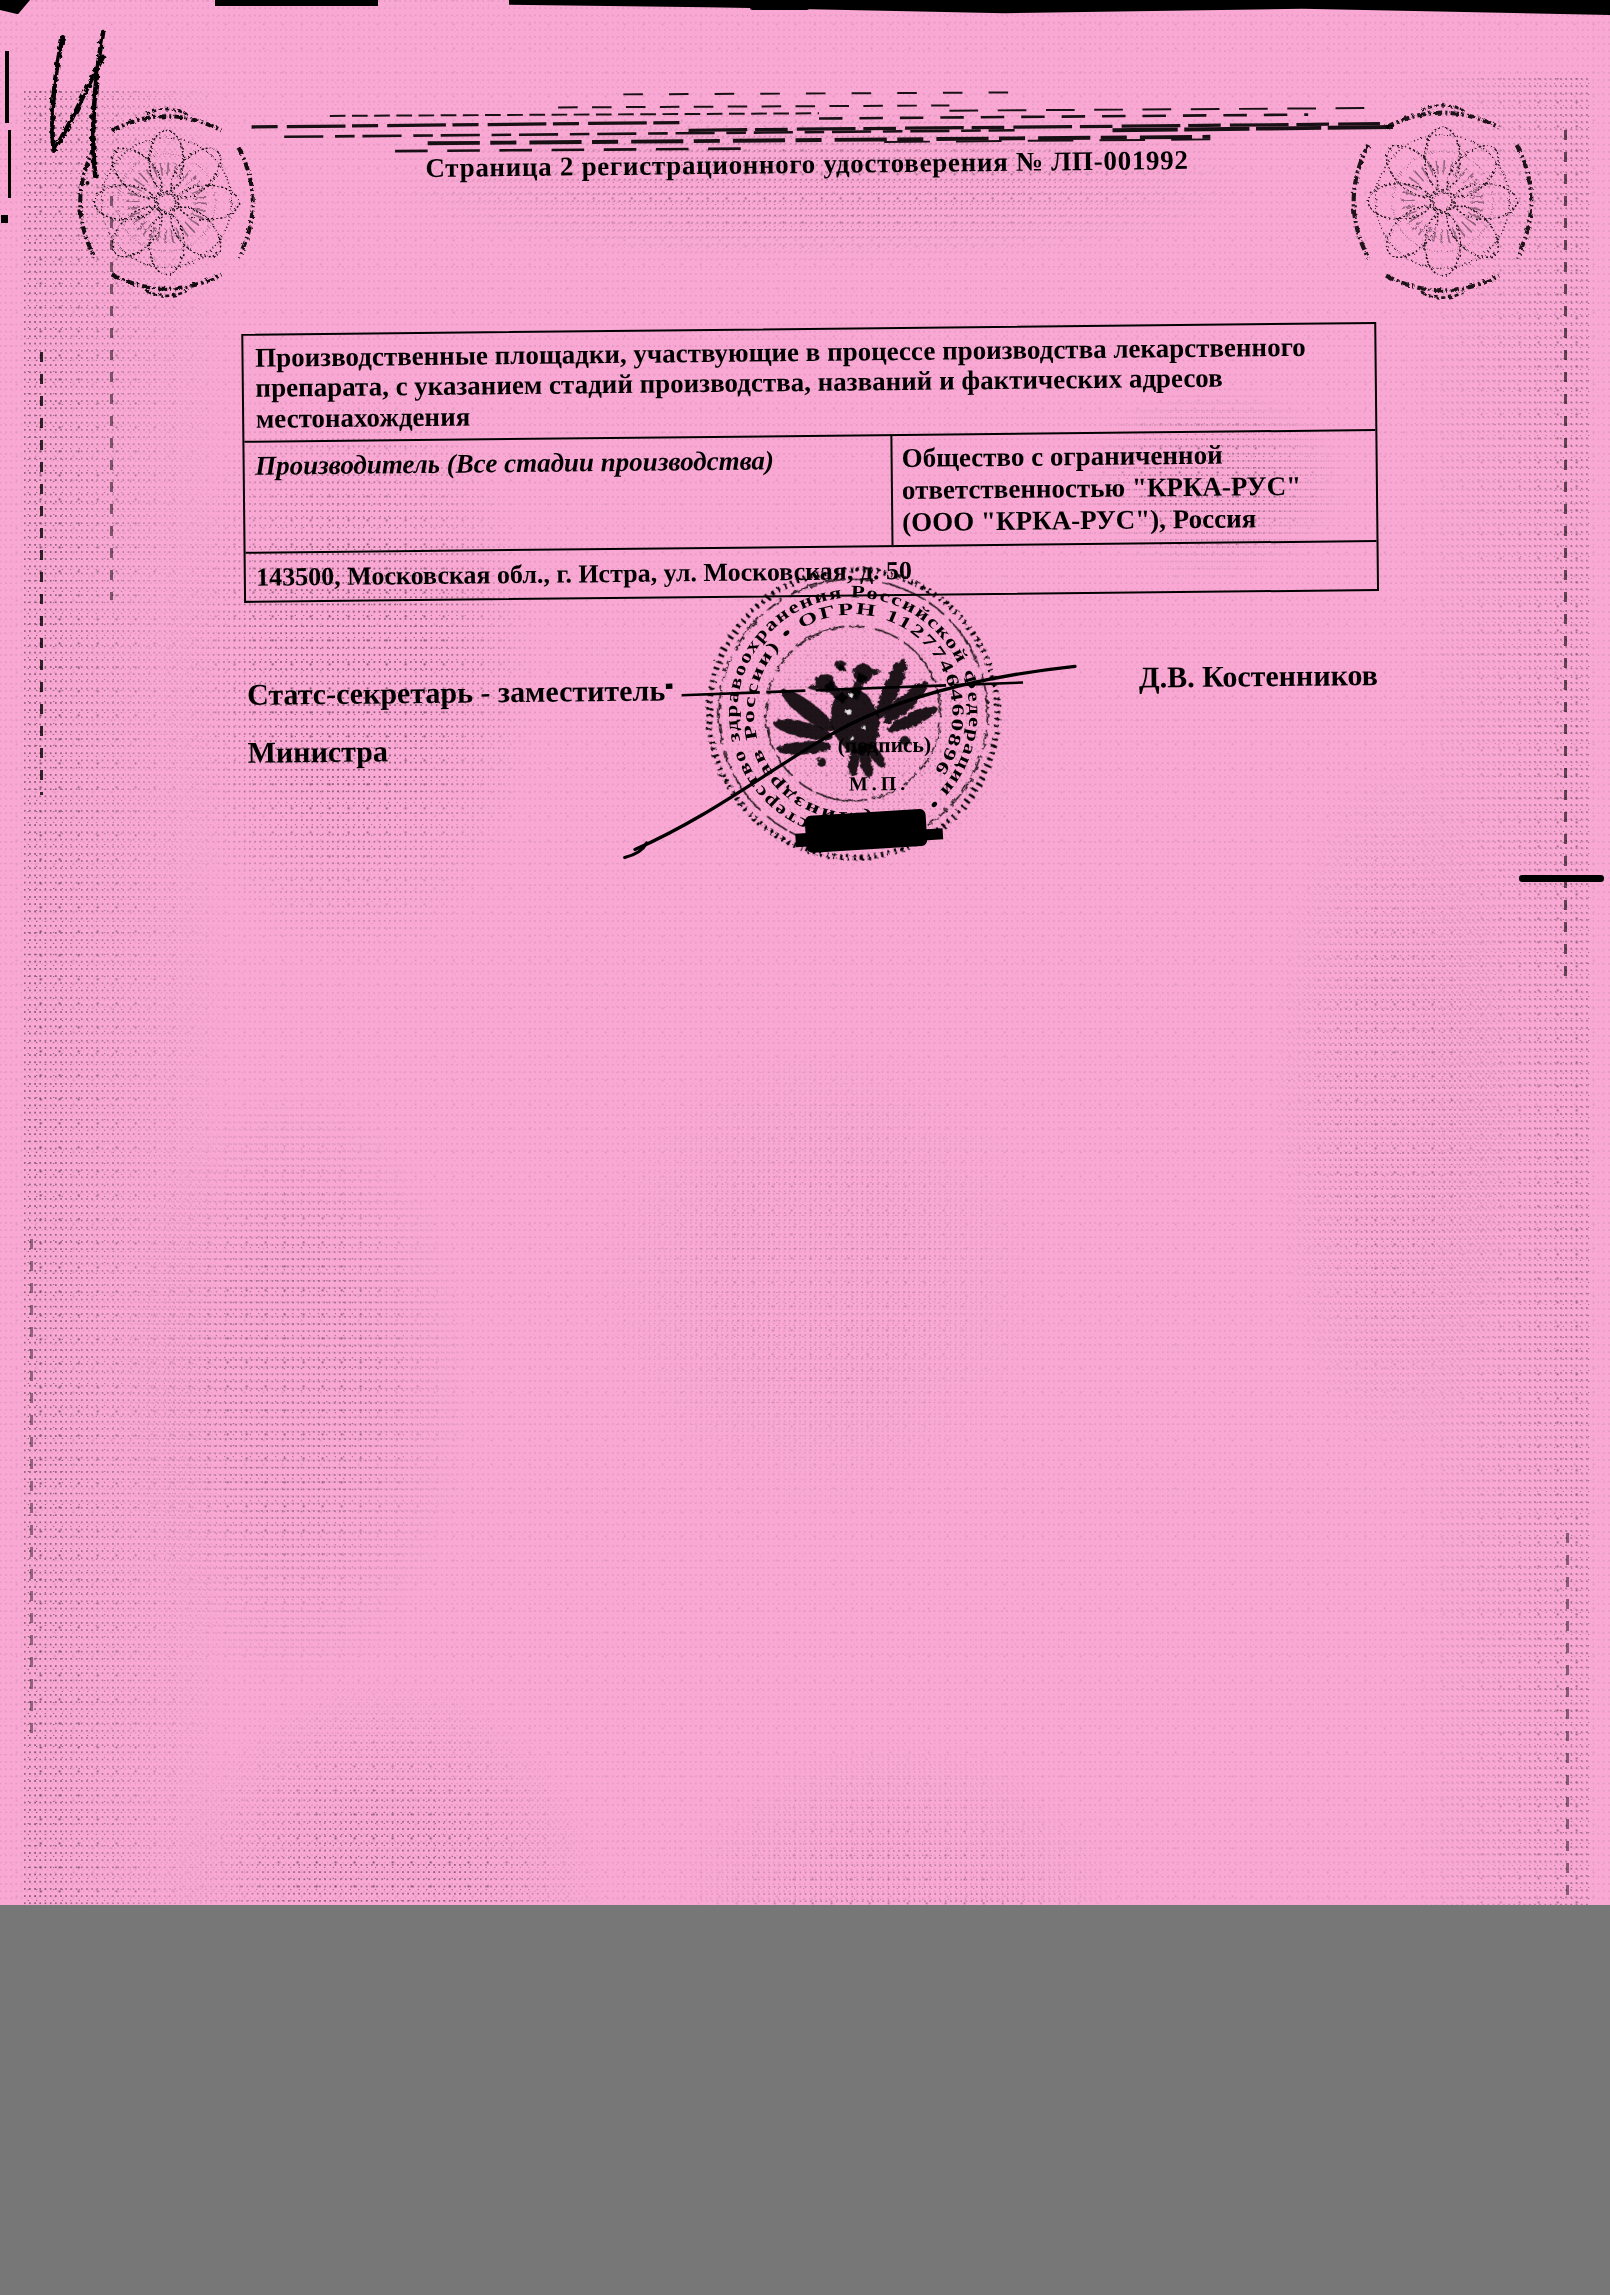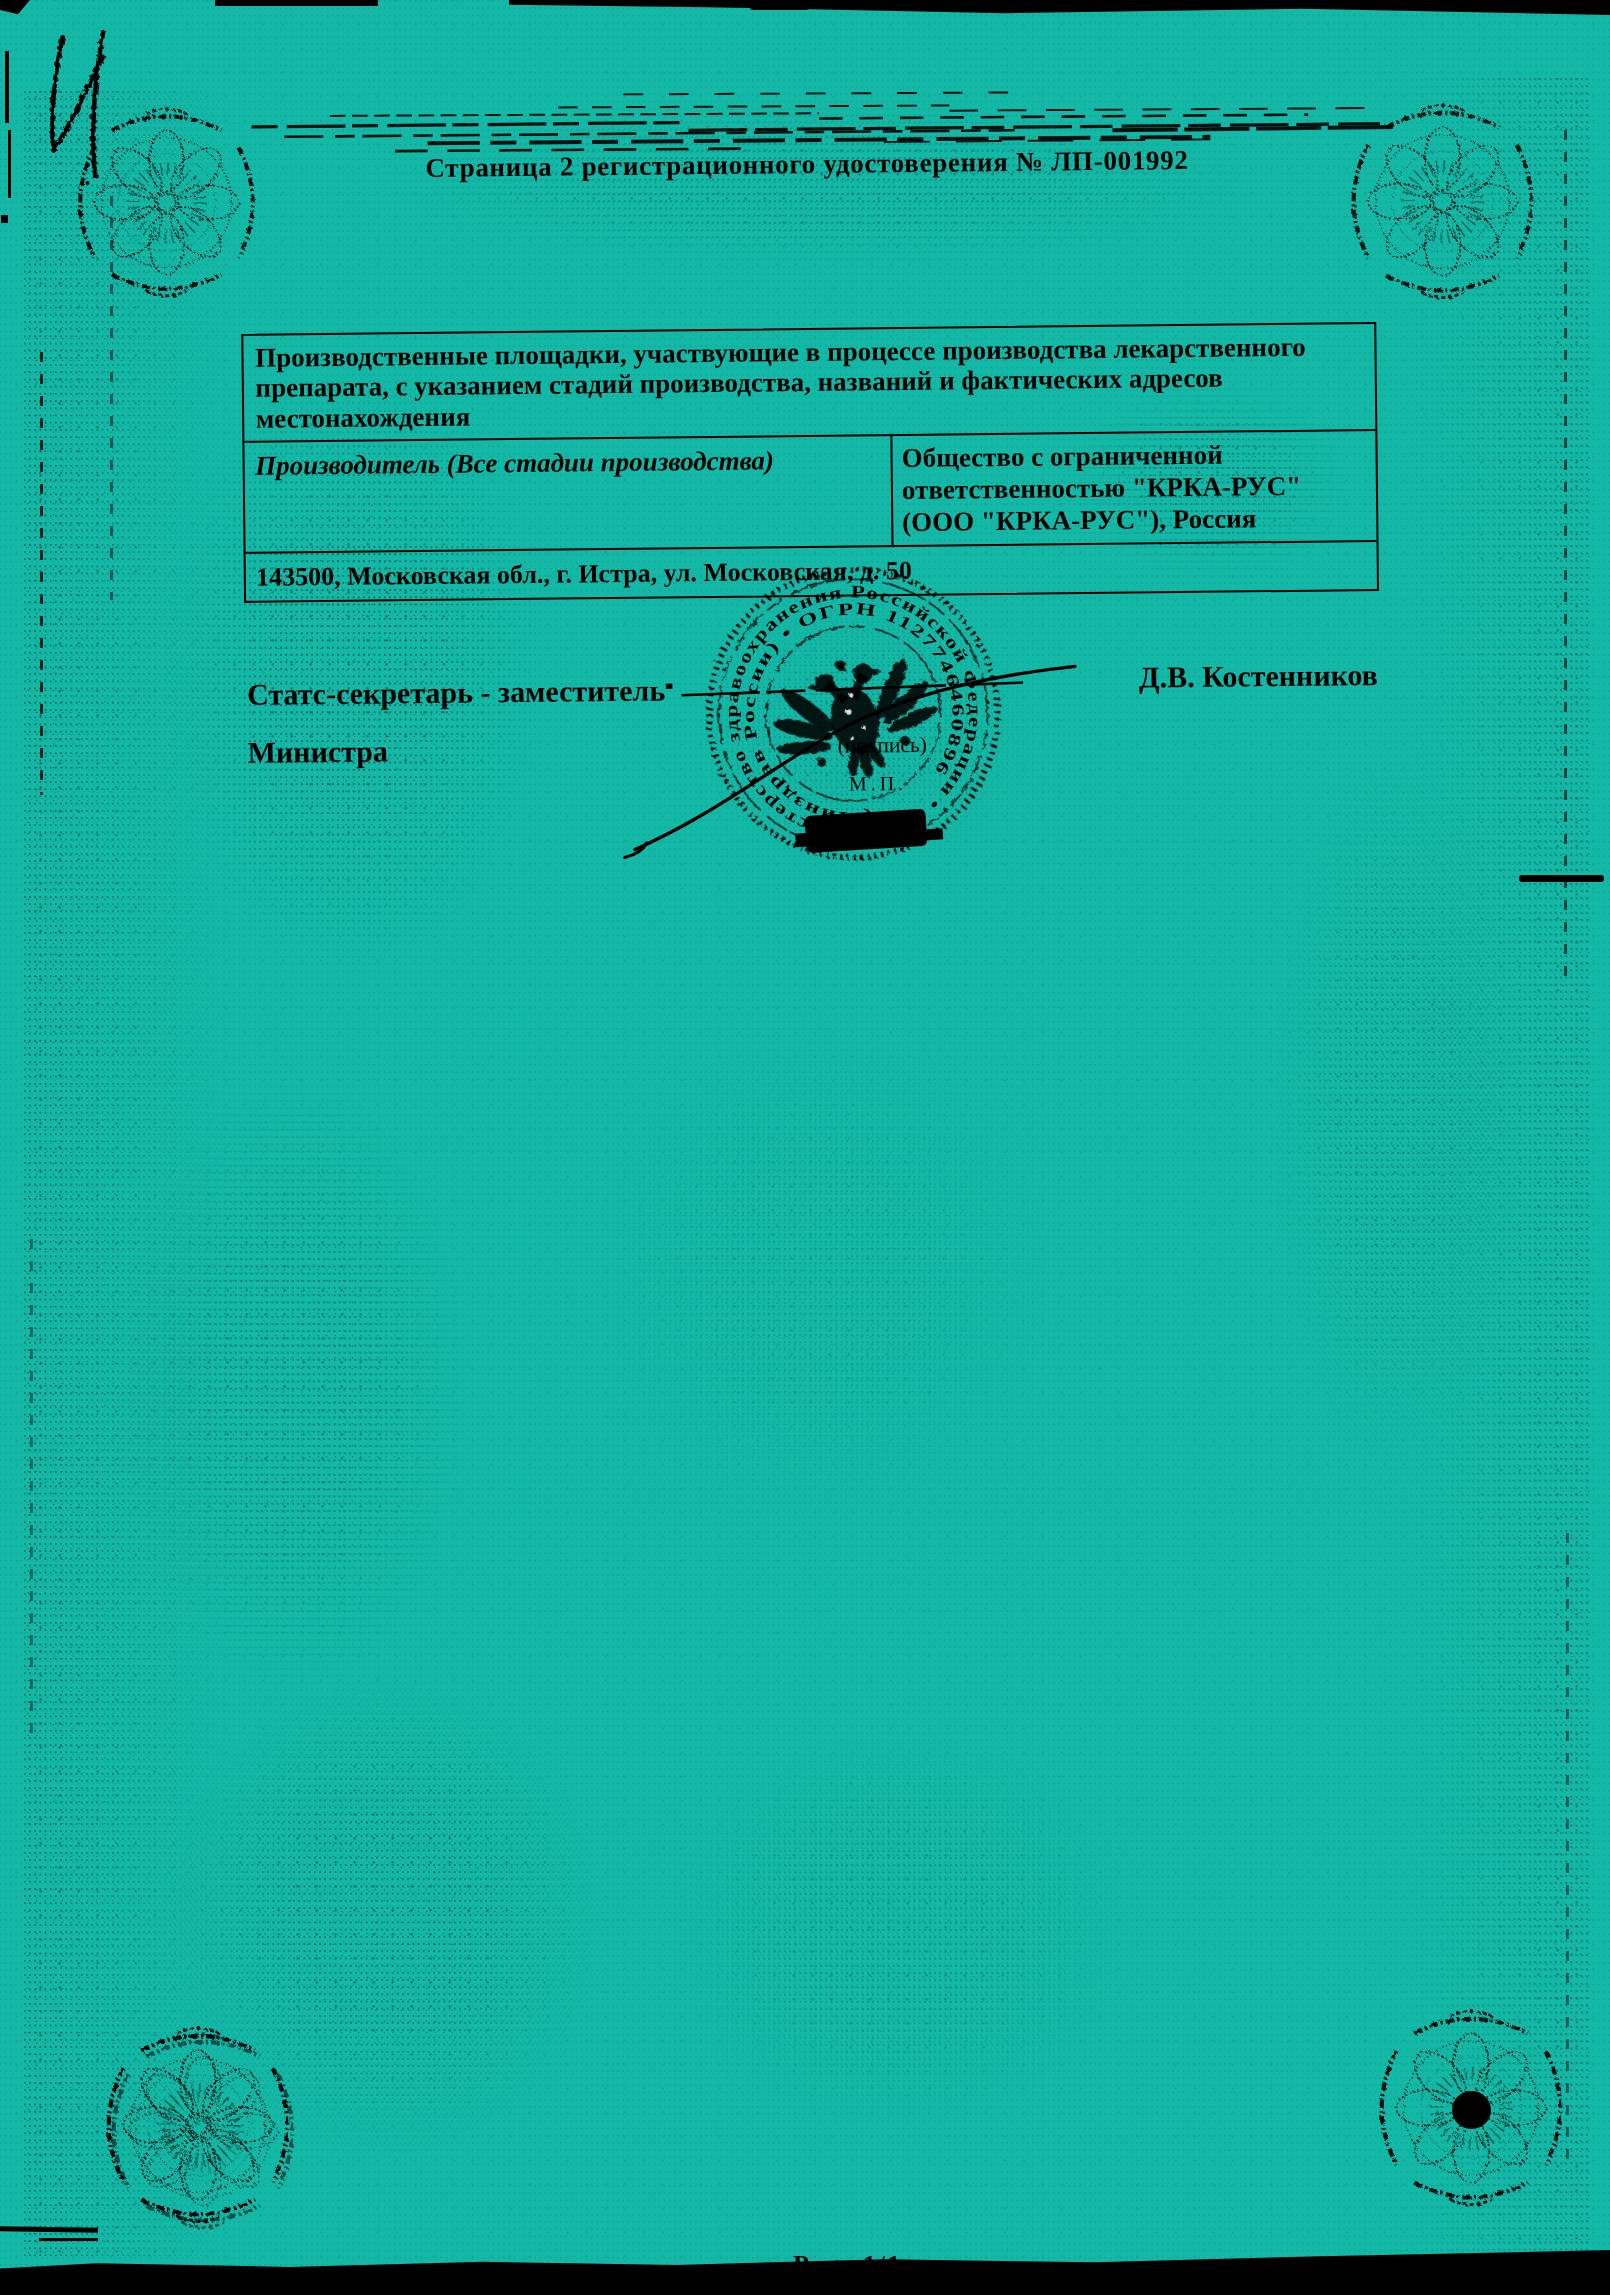--- a/index.html
+++ b/index.html
@@ -1,16 +1,16 @@
 <!DOCTYPE html>
 <html style="font-size:10.4px"><head>
 <meta charset="utf-8">
 <style>
   html,body{margin:0;padding:0;background:#777;}
-  #page{position:relative;width:1611px;height:2295px;background:#14b8a6;overflow:hidden;
+  #page{position:relative;width:1611px;height:1905px;background:#f9a8d4;overflow:hidden;
         font-family:"Liberation Serif", serif;color:#000;}
   .abs{position:absolute;}
   
   .dots{position:absolute;pointer-events:none;
     background-image:
       radial-gradient(circle,#000 0.8px,transparent 0.9px),
       radial-gradient(circle,#000 0.6px,transparent 0.7px),
       radial-gradient(circle,#000 1px,transparent 1.2px);
     background-size:8.5px 11px,5.2px 7.2px,19px 24px;
     background-position:0 0,3.3px 4.6px,7.2px 12.4px;}
@@ -29,21 +29,21 @@
        font-size:27px;font-weight:bold;letter-spacing:0.7px;}
   #tbl{position:absolute;left:243px;top:328px;width:1135px;border:2.6px solid #000;box-sizing:border-box;}
   #tbl .r1{min-height:94px;padding:6.5px 11.7px;font-size:27px;font-weight:bold;line-height:1.14;
            border-bottom:2.6px solid #000;box-sizing:border-box;}
   #tbl .r2{display:flex;border-bottom:2.6px solid #000;min-height:99px;}
   #tbl .c-label{width:648px;box-sizing:border-box;border-right:2.6px solid #000;
                 padding:7.8px 10.4px;font-size:27px;font-weight:bold;font-style:italic;}
   #tbl .c-value{flex:1;padding:6.5px 9px;font-size:27px;font-weight:bold;line-height:1.18;}
   #tbl .r3{padding:9px 10.4px 7.8px;font-size:26px;font-weight:bold;}
   .sig{position:absolute;font-size:30px;font-weight:bold;}
-  .cap{position:absolute;font-weight:normal;text-align:center;}
+  .cap{position:absolute;font-weight:bold;text-align:center;}
   .smudge{position:absolute;left:802px;top:813px;width:121px;height:37px;background:#000;
           border-radius:5.9px;transform:rotate(-3deg);
           box-shadow:-22px 5.2px 0 -11.7px #000, 29px 7.8px 0 -13px #000;}
   .band{position:absolute;background:#000;z-index:6;}
   .footer{position:absolute;left:678px;top:2250px;width:339px;text-align:center;
           font-size:26px;font-weight:bold;letter-spacing:2px;z-index:5;}
   .punch{position:absolute;left:1452px;top:2091px;width:39px;height:38px;border-radius:50%;
          background:#000;z-index:3;}
   .dash{position:absolute;background:#000;}
   svg{display:block;}

